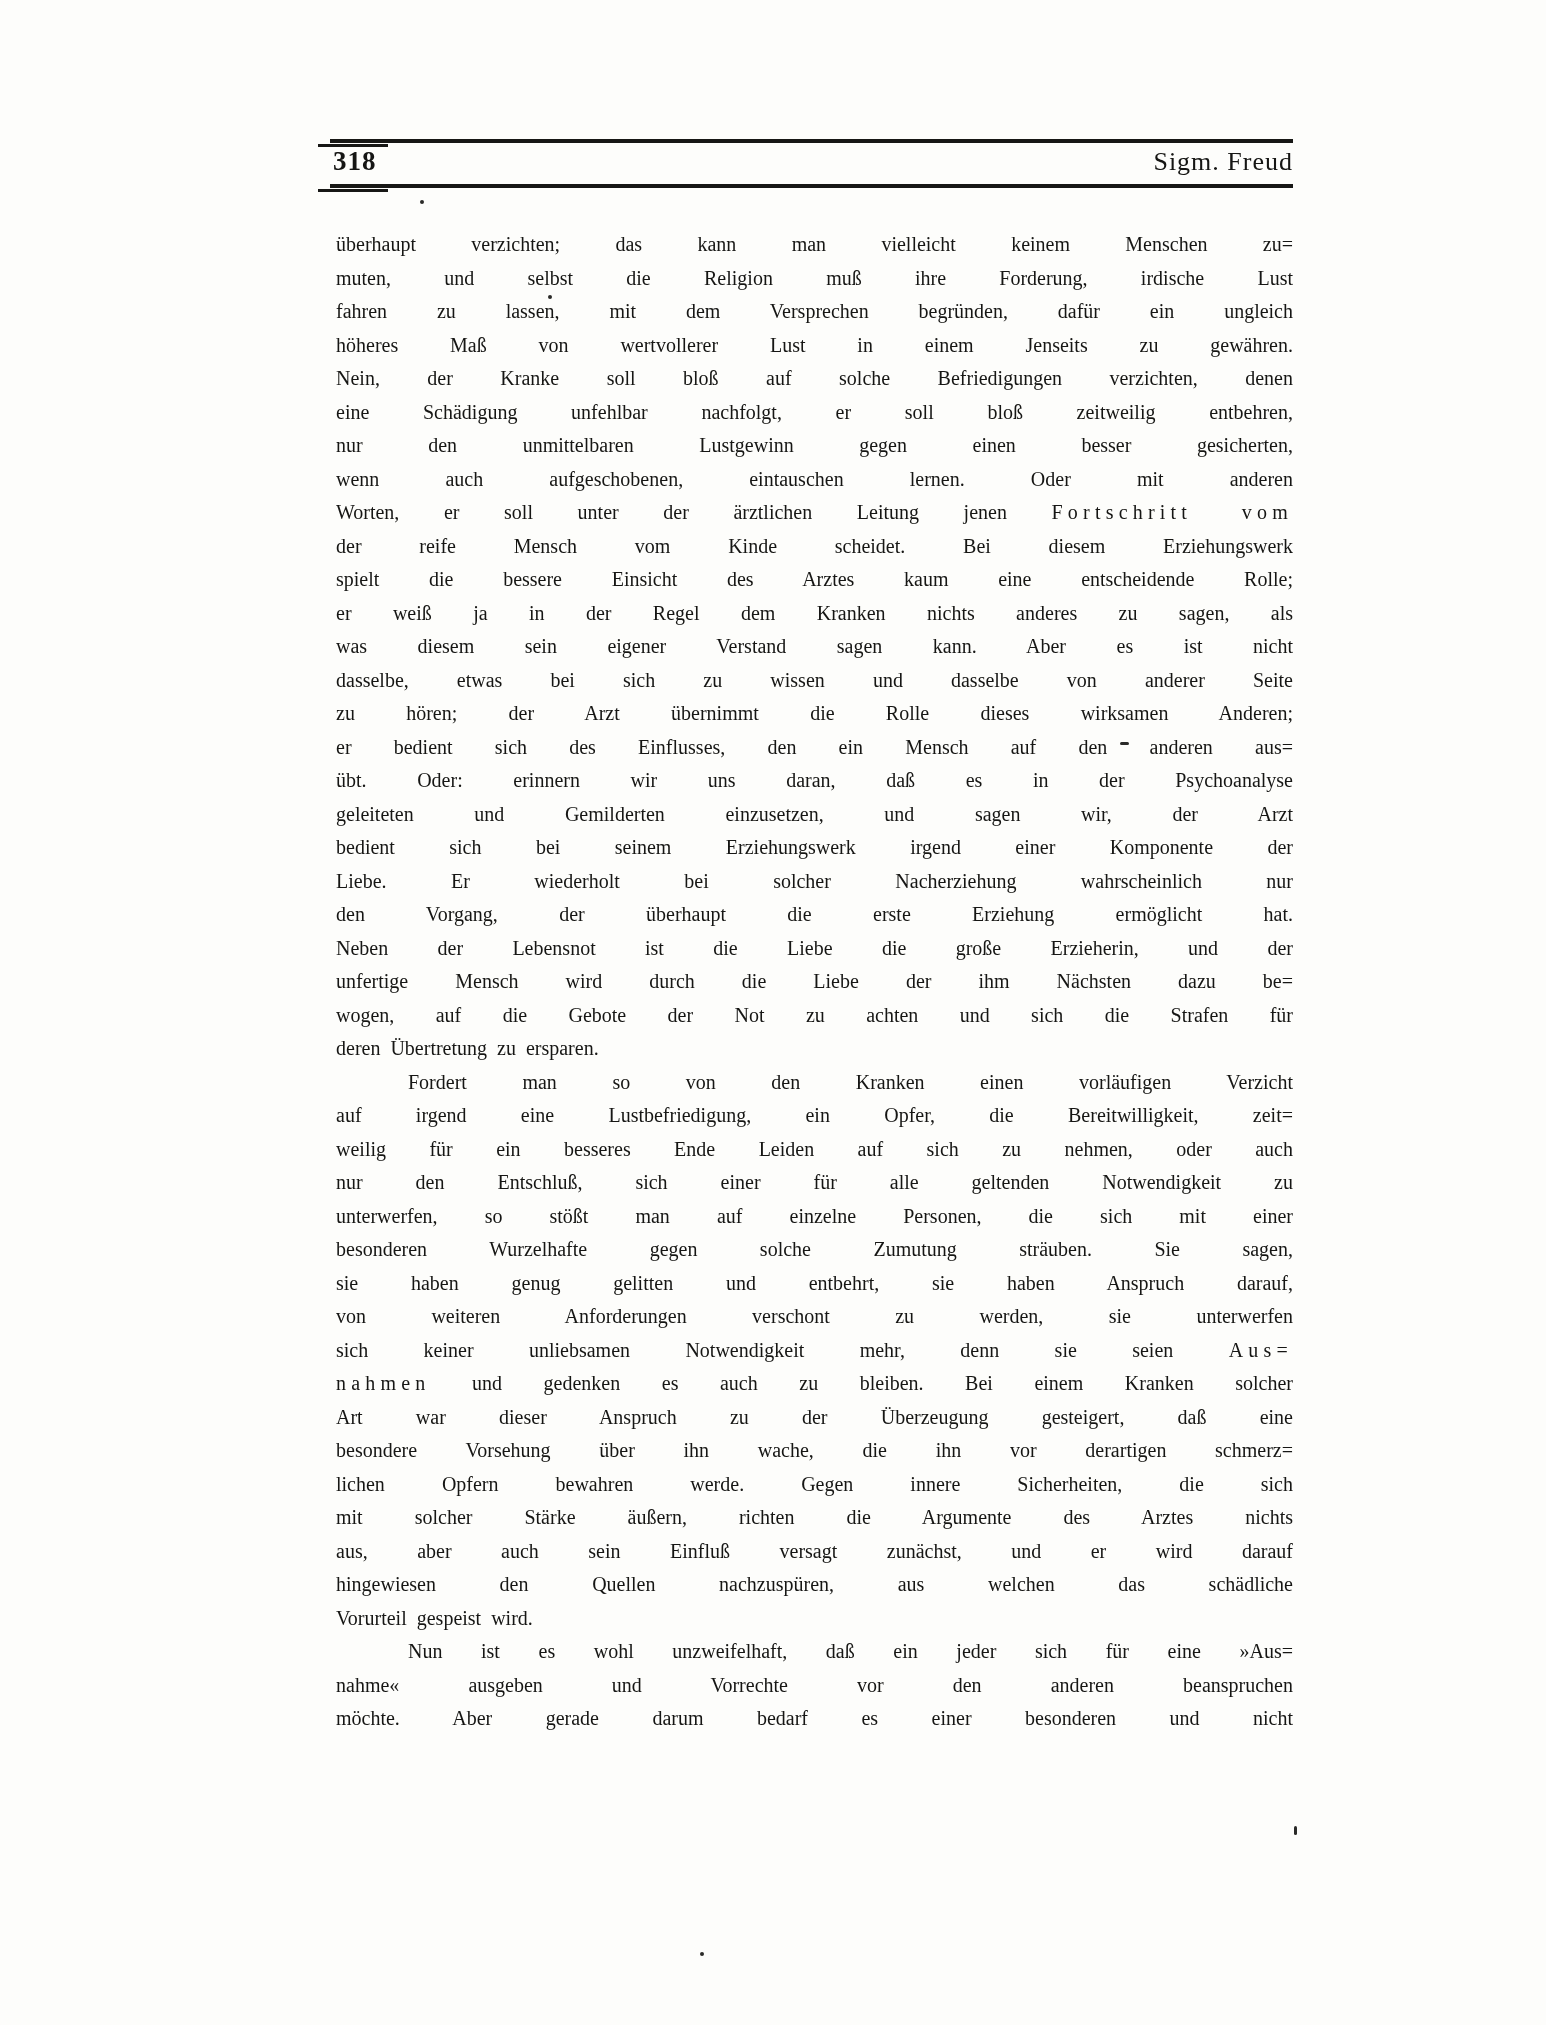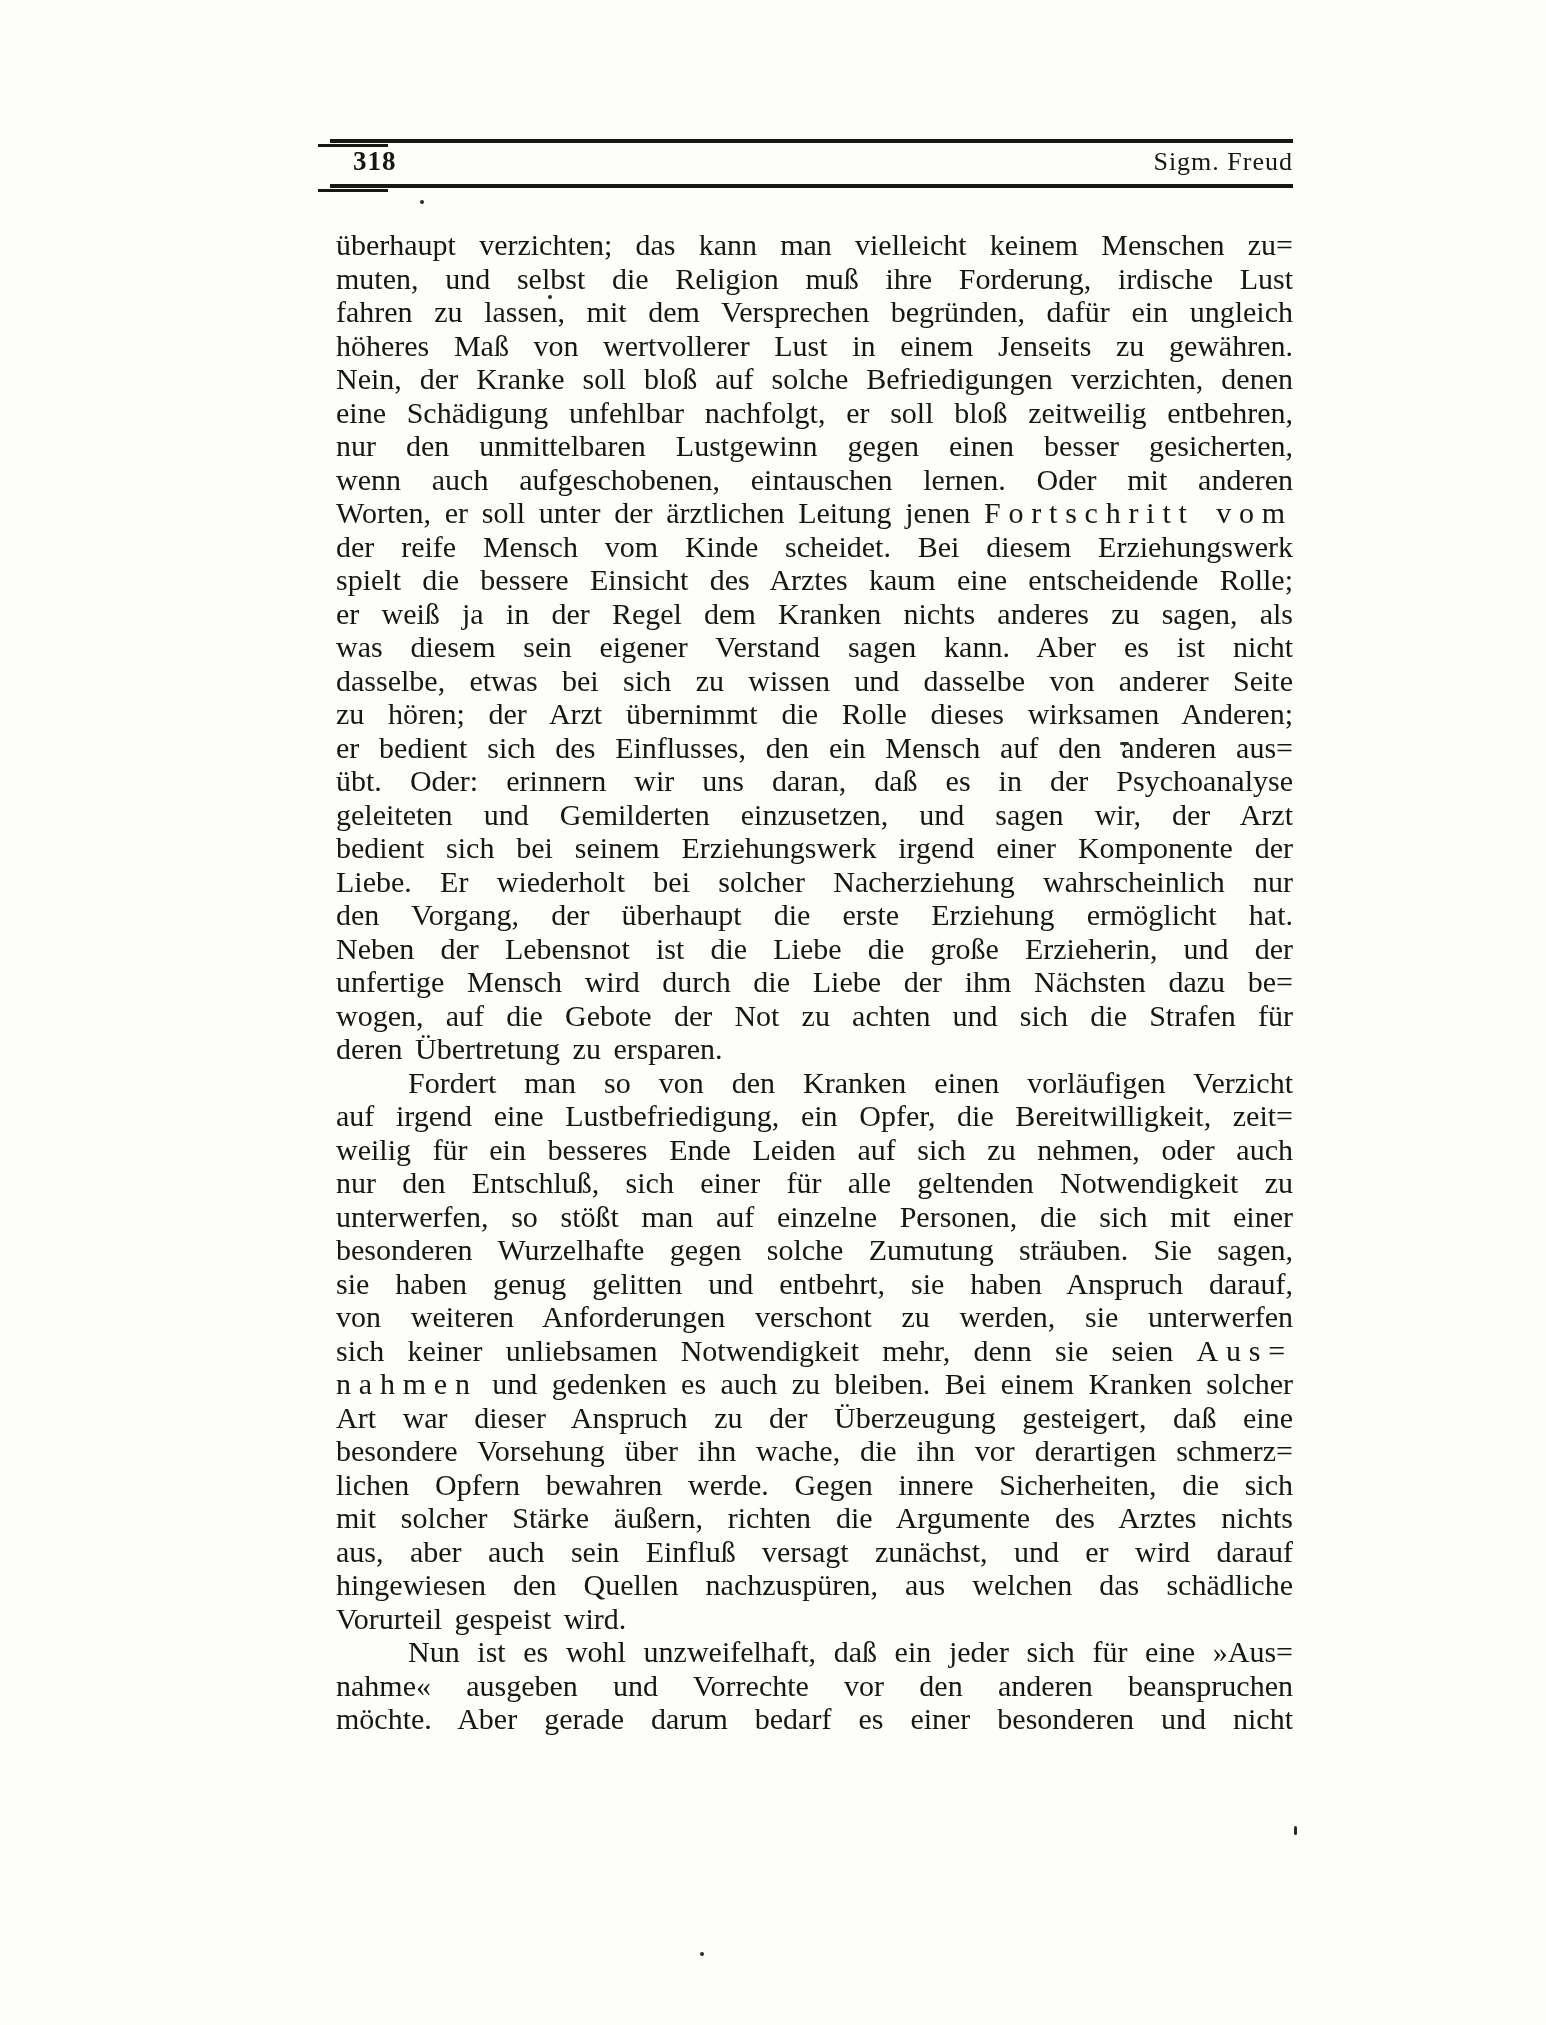--- a/index.html
+++ b/index.html
@@ -25,21 +25,21 @@
   .rule-bottom { top: 184px; }
   .rule-echo {
     position: absolute;
     height: 3px;
     background: #171715;
   }
   .echo-top { left: 318px; top: 144px; width: 70px; }
   .echo-bottom { left: 318px; top: 189px; width: 70px; }
   .pagenum {
     position: absolute;
-    left: 353px;
+    left: 333px;
     top: 144px;
     font-size: 27px;
     font-weight: 700;
     letter-spacing: 1px;
     line-height: 34px;
   }
   .running-title {
     position: absolute;
     left: 330px;
     top: 145px;
@@ -48,21 +48,21 @@
     font-size: 26px;
     line-height: 34px;
     letter-spacing: 1px;
   }
   
   .textblock {
     position: absolute;
     left: 336px;
     top: 228px;
     width: 957px;
-    font-size: 30px;
+    font-size: 20px;
     line-height: 33.5px;
   }
   .line {
     height: 33.5px;
     text-align: justify;
     text-align-last: justify;
     white-space: nowrap;
     word-spacing: 1px;
   }
   .line.indent { text-indent: 72px; }

